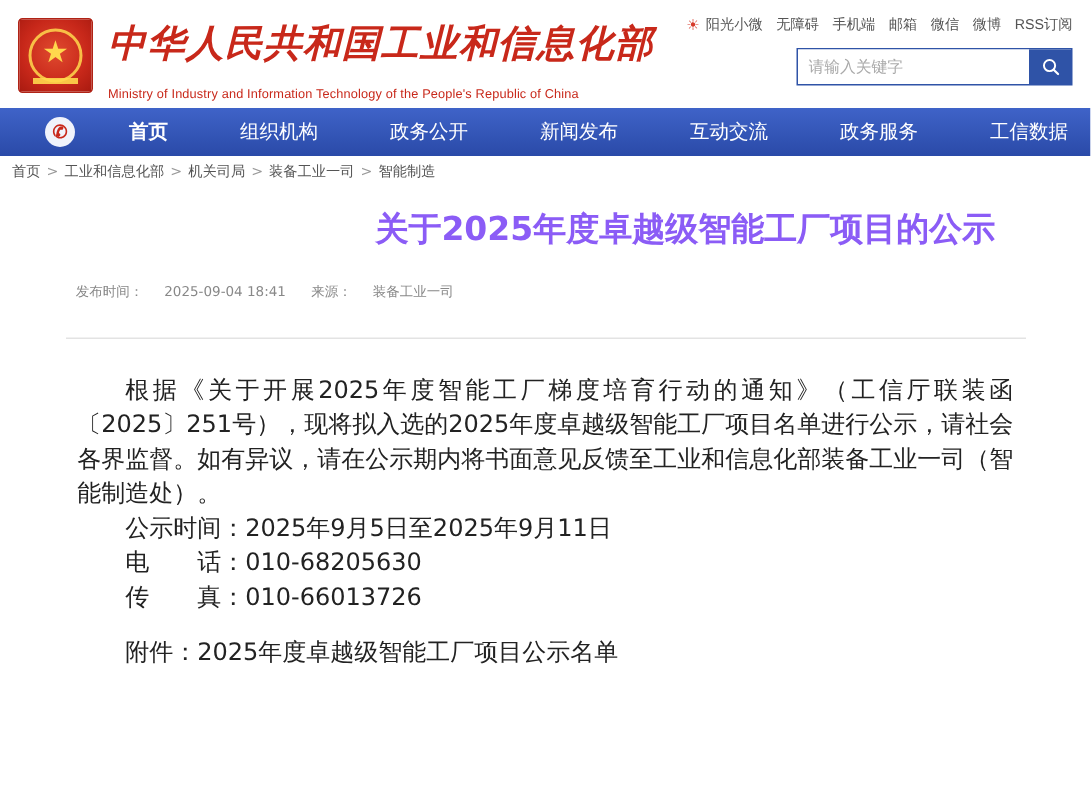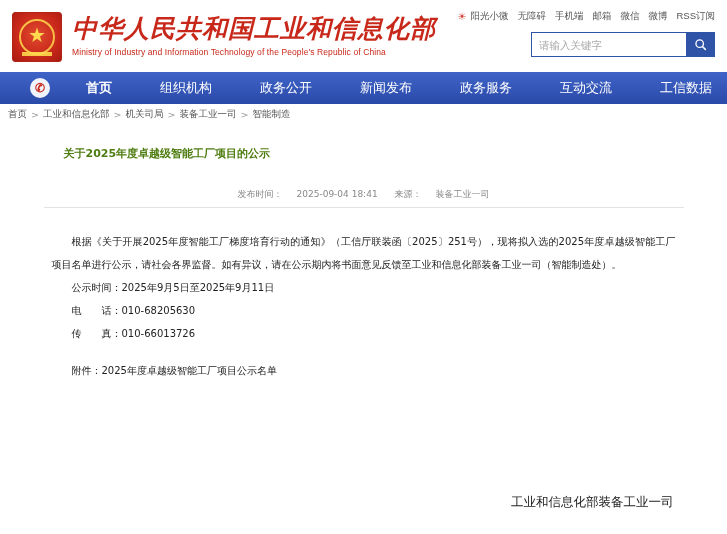--- a/index.html
+++ b/index.html
@@ -61,21 +61,21 @@
     font-family: "DejaVu Sans", sans-serif;
     font-size: 25px;
     font-weight: bold;
     color: #c8281a;
     letter-spacing: 1px;
     line-height: 30px;
     white-space: nowrap;
     font-style: italic;
   }
   .title-en {
-    margin-top: 3px;
+    margin-top: 13px;
     font-size: 8.5px;
     color: #c8281a;
     letter-spacing: 0.1px;
     white-space: nowrap;
   }
   
   .mini-nav {
     position: absolute;
     right: 12px; top: 10px;
     display: flex;
@@ -170,39 +170,39 @@
   .breadcrumb .sep { margin: 0 4px; color: #999; }
   .breadcrumb .cur { color: #555; font-family: Liberation Serif, serif; }
   
   .article {
     margin: 0 auto;
     width: 640px;
     padding-top: 18px;
     font-family: "DejaVu Sans", sans-serif;
   }
   .doc-title {
-    text-align: left;
-    font-size: 11px;
+    text-align: right;
+    font-size: 22px;
     font-weight: bold;
-    color: #4d7c0f;
+    color: #8b5cf6;
     line-height: 24px;
     padding: 0 20px;
   }
   .doc-meta {
     margin-top: 22px;
-    padding-bottom: 6px;
+    padding-bottom: 24px;
     border-bottom: 1px solid #e3e3e3;
-    text-align: center;
+    text-align: left;
     font-size: 9px;
     color: #888;
   }
   .doc-meta span { margin: 0 7px; }
   .doc-body {
     margin-top: 22px;
-    font-size: 10px;
+    font-size: 16px;
     color: #222;
     line-height: 23px;
     text-align: justify;
     padding: 0 8px;
   }
   .doc-body p { margin: 0; }
   .p-indent { text-indent: 2em; }
   .tel-line { text-indent: 2em; }
   .spacer-md { height: 14px; }
   .attach { text-indent: 2em; margin-top: 14px; }
@@ -255,22 +255,22 @@
   </div>
 </div>
 
 <div class="mainnav">
   <div class="nav-logo">✆</div>
   <div class="nav-items">
     <div class="nav-item active">首页</div>
     <div class="nav-item">组织机构</div>
     <div class="nav-item">政务公开</div>
     <div class="nav-item">新闻发布</div>
+    <div class="nav-item">互动交流</div>
     <div class="nav-item">政务服务</div>
-    <div class="nav-item">互动交流</div>
     <div class="nav-item">工信数据</div>
   </div>
 </div>
 
 <div class="breadcrumb">
   <a>首页</a>
   <span class="sep">&gt;</span>
   <a>工业和信息化部</a>
   <span class="sep">&gt;</span>
   <a>机关司局</a>

